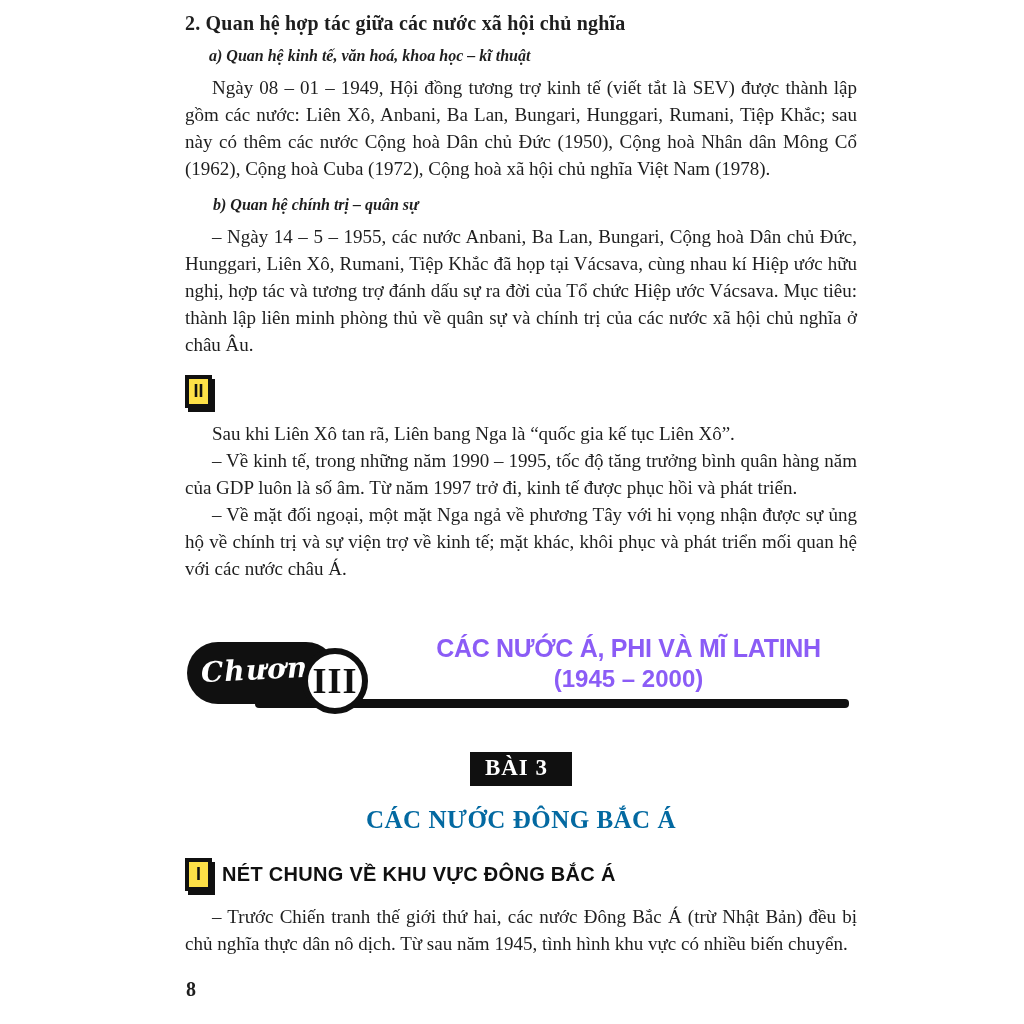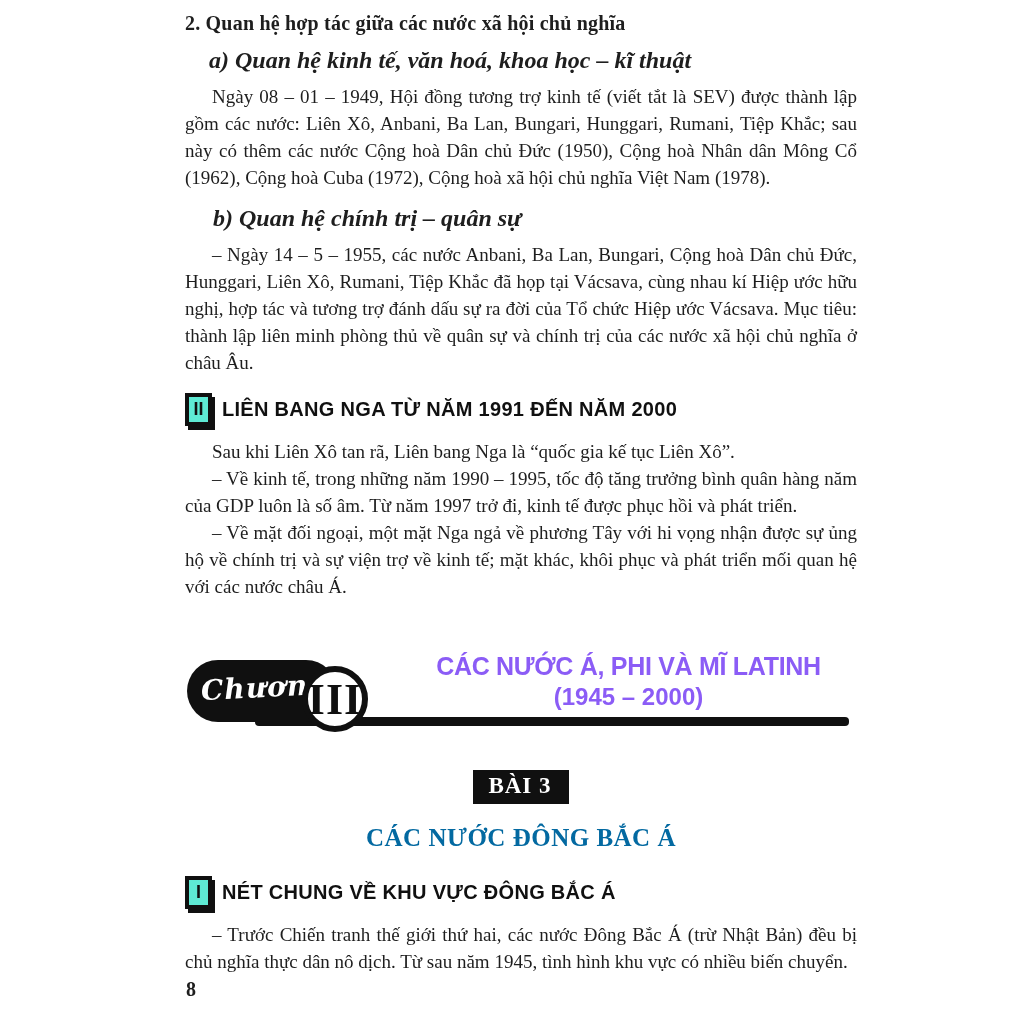--- a/index.html
+++ b/index.html
@@ -16,39 +16,39 @@
     left: 185px; top: 12px;
     width: 672px;
   }
   
   .h-num {
     font-size: 20px; font-weight: bold;
     margin: 0 0 12px 0;
     letter-spacing: 0.2px;
   }
   .h-sub {
-    font-size: 24px; font-weight: bold; font-style: italic;
+    font-size: 16px; font-weight: bold; font-style: italic;
     margin: 0 0 9px 24px;
   }
   .para {
     font-size: 19px; line-height: 27px;
     text-align: justify;
     text-indent: 27px;
   }
   .mt { margin-top: 14px; margin-left: 28px; }
   
   .sec-head {
     display: flex; align-items: center;
     margin: 17px 0 12px 0;
   }
   .sec-badge {
     flex: 0 0 auto;
     min-width: 27px; height: 33px;
     border: 4px solid #101010;
-    background: #5eead4;
+    background: #fde047;
     color: #101010;
     box-shadow: 3px 4px 0 #101010;
     display: flex; align-items: center; justify-content: center;
     font-family: "Liberation Sans", sans-serif;
     font-weight: bold; font-size: 18px;
     padding: 0 3px;
     margin-right: 10px;
   }
   .sec-title {
     font-family: "Liberation Sans", sans-serif;
@@ -91,42 +91,42 @@
     position: absolute;
     left: 115px; top: 6px;
     width: 66px; height: 66px;
     background: #ffffff;
     border: 6px solid #101010;
     border-radius: 50%;
     display: flex; align-items: center; justify-content: center;
   }
   .chapter-numeral {
     font-family: "Liberation Serif", serif;
-    font-weight: bold; font-size: 44px;
+    font-weight: bold; font-size: 36px;
     color: #101010;
     letter-spacing: 1px;
   }
   .chapter-title {
     position: absolute;
     left: 215px; right: 0; top: 0;
     text-align: center;
     font-family: "Liberation Sans", sans-serif;
     font-weight: bold;
     color: #8b5cf6;
   }
   .chapter-title .line1 { font-size: 25px; letter-spacing: -0.3px; }
   .chapter-title .line2 { font-size: 24px; margin-top: 2px; }
   
   .lesson-badge {
     width: fit-content;
     margin: 16px auto 0 auto;
     background: #101010;
     color: #ffffff;
     font-weight: bold; font-size: 23px;
-    padding: 3px 17px 5px 15px;
+    padding: 3px 24px 5px 15px;
     letter-spacing: 1px;
   }
   .lesson-title {
     text-align: center;
     font-weight: bold; font-size: 25px;
     margin-top: 20px;
     letter-spacing: 0.5px;
     color: #0369a1;
   }
   .sec-head-i { margin-top: 24px; }
@@ -146,21 +146,20 @@
   <div class="h-num">2. Quan hệ hợp tác giữa các nước xã hội chủ nghĩa</div>
 
   <div class="h-sub">a) Quan hệ kinh tế, văn hoá, khoa học – kĩ thuật</div>
   <p class="para">Ngày 08 – 01 – 1949, Hội đồng tương trợ kinh tế (viết tắt là SEV) được thành lập gồm các nước: Liên Xô, Anbani, Ba Lan, Bungari, Hunggari, Rumani, Tiệp Khắc; sau này có thêm các nước Cộng hoà Dân chủ Đức (1950), Cộng hoà Nhân dân Mông Cổ (1962), Cộng hoà Cuba (1972), Cộng hoà xã hội chủ nghĩa Việt Nam (1978).</p>
 
   <div class="h-sub mt">b) Quan hệ chính trị – quân sự</div>
   <p class="para">– Ngày 14 – 5 – 1955, các nước Anbani, Ba Lan, Bungari, Cộng hoà Dân chủ Đức, Hunggari, Liên Xô, Rumani, Tiệp Khắc đã họp tại Vácsava, cùng nhau kí Hiệp ước hữu nghị, hợp tác và tương trợ đánh dấu sự ra đời của Tổ chức Hiệp ước Vácsava. Mục tiêu: thành lập liên minh phòng thủ về quân sự và chính trị của các nước xã hội chủ nghĩa ở châu Âu.</p>
 
   <div class="sec-head">
     <span class="sec-badge">II</span>
-    <span class="sec-title">LIÊN BANG NGA TỪ NĂM 1991 ĐẾN NĂM 2000</span>
   </div>
   <p class="para">Sau khi Liên Xô tan rã, Liên bang Nga là “quốc gia kế tục Liên Xô”.</p>
   <p class="para">– Về kinh tế, trong những năm 1990 – 1995, tốc độ tăng trưởng bình quân hàng năm của GDP luôn là số âm. Từ năm 1997 trở đi, kinh tế được phục hồi và phát triển.</p>
   <p class="para">– Về mặt đối ngoại, một mặt Nga ngả về phương Tây với hi vọng nhận được sự ủng hộ về chính trị và sự viện trợ về kinh tế; mặt khác, khôi phục và phát triển mối quan hệ với các nước châu Á.</p>
 
   <div class="chapter">
     <div class="chapter-rule"></div>
     <div class="chapter-badge">
       <span class="chapter-script">Chương</span>
       <span class="chapter-circle">

